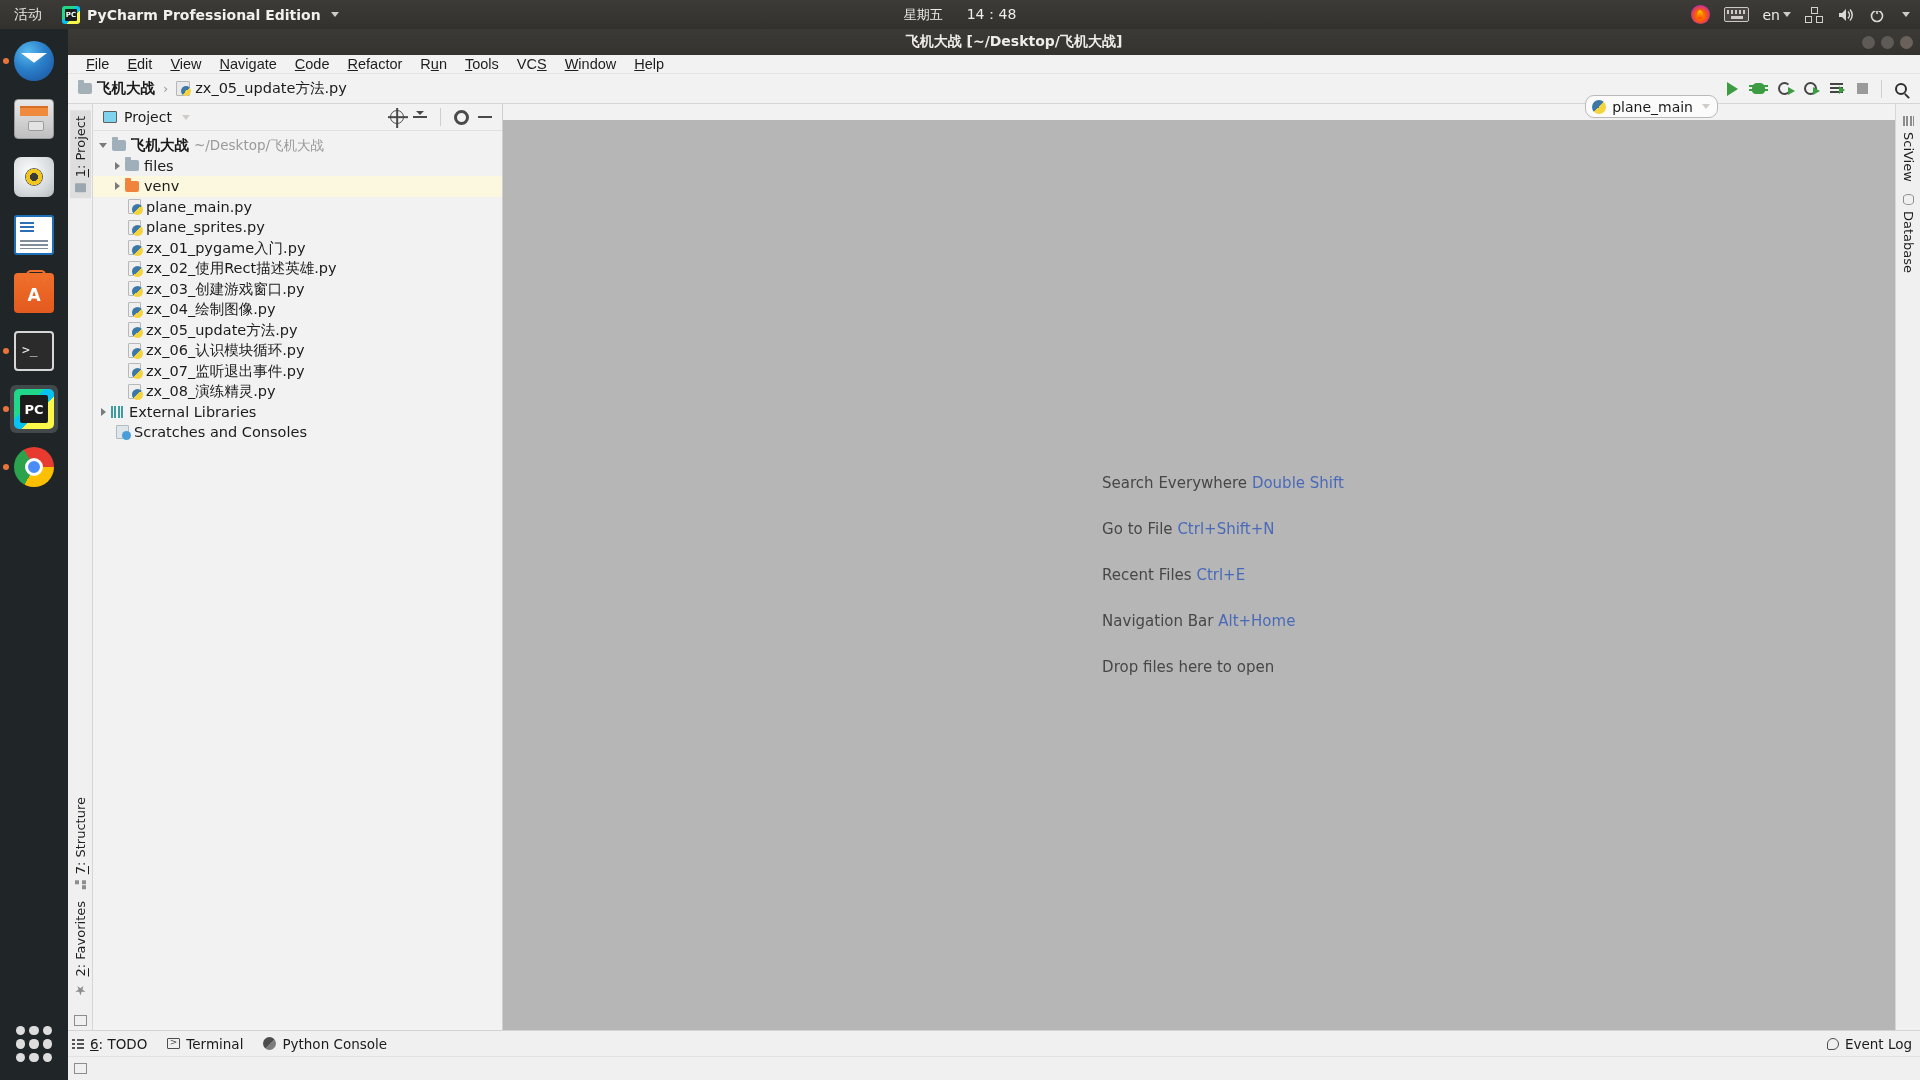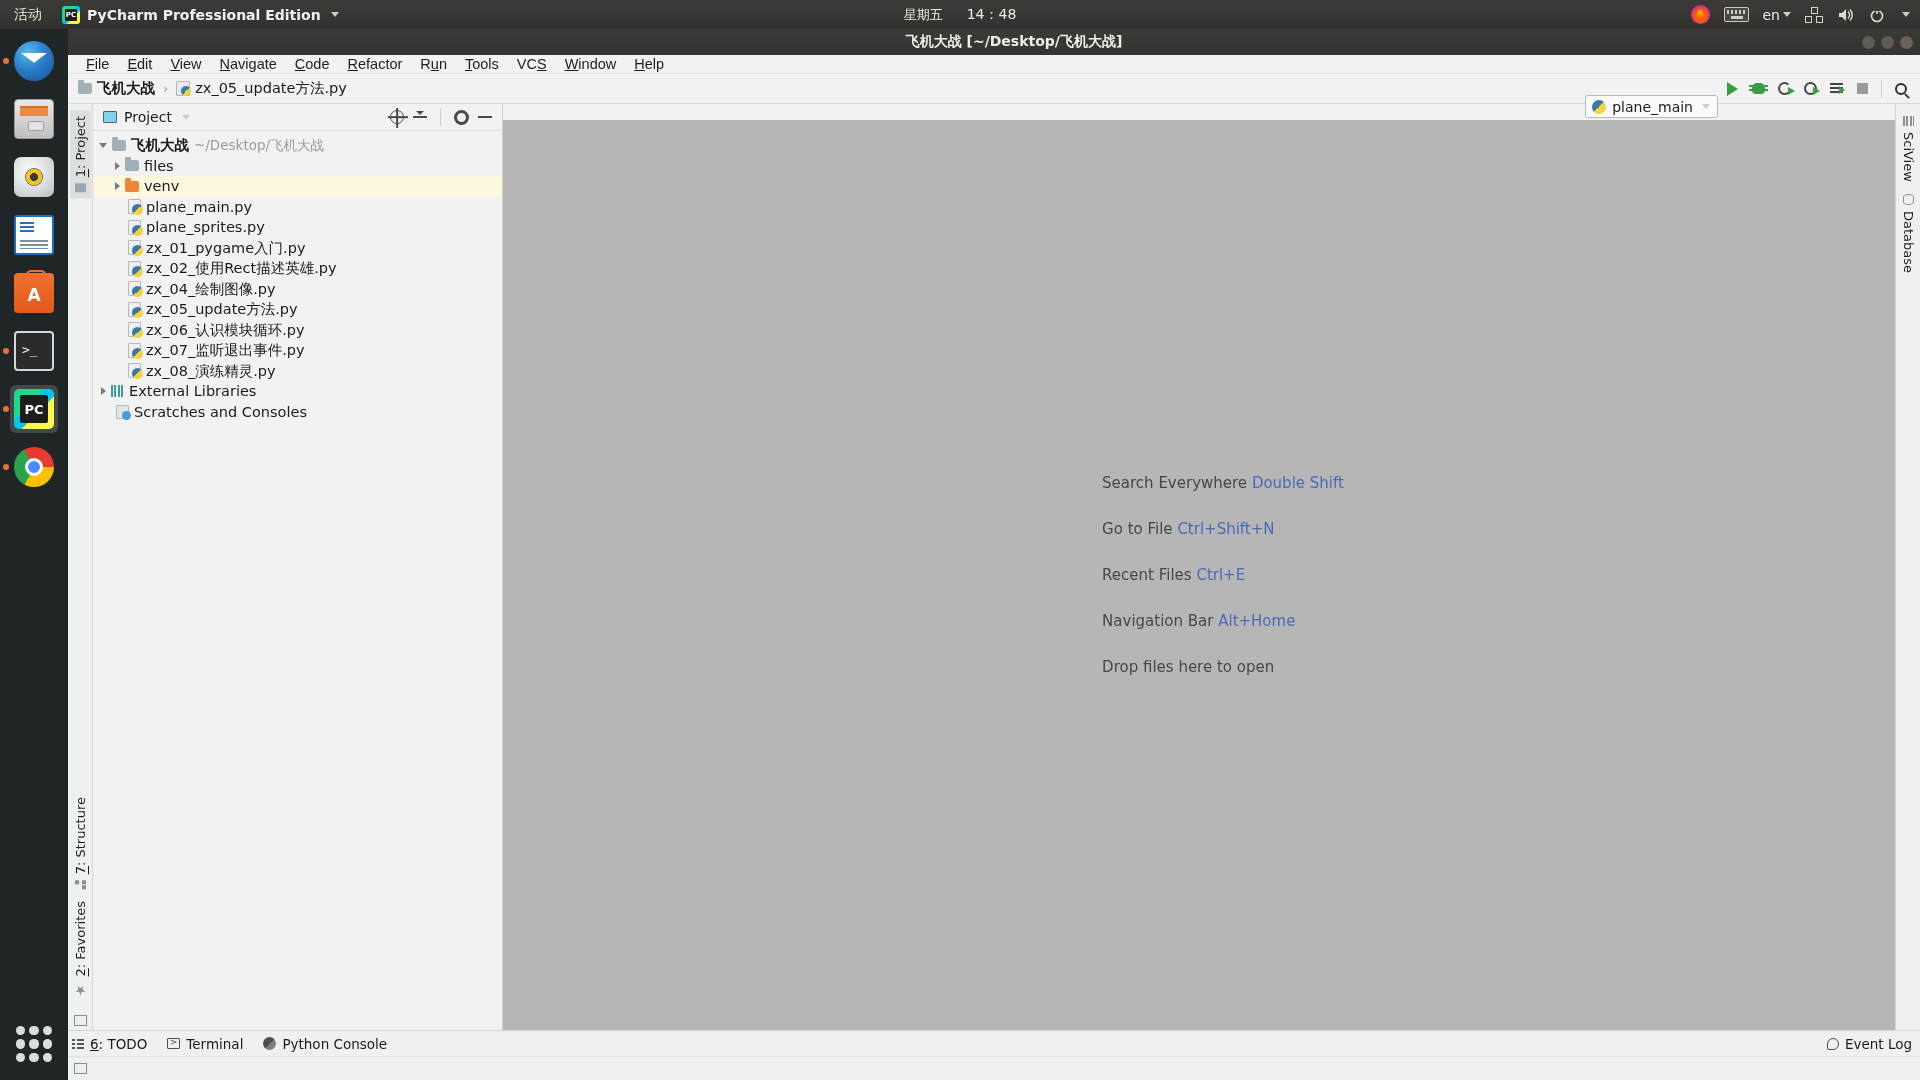--- a/index.html
+++ b/index.html
@@ -211,21 +211,21 @@
   }
   .ico-py::after {
     content:""; position:absolute; right:-2px; bottom:-1px; width:10px; height:10px; border-radius:50%;
     background: linear-gradient(135deg,#3b78a8 0 50%, #f5d33d 50% 100%);
   }
   .run-area {
     position: absolute; right: 8px; display: flex; align-items: center; gap: 3px;
   }
   .runcfg {
     display: flex; align-items: center; gap: 6px;
-    border: 1px solid #b9b9b9; border-radius: 3px; background: #fbfbfb;
+    border: 1px solid #b9b9b9; border-radius: 9px; background: #fbfbfb;
     padding: 2px 7px 2px 6px; height: 23px; font-size: 14px; color: #1b1b1b; margin-top: 36px;
   }
   .ico-pyround { width:14px;height:14px;border-radius:50%;
     background: linear-gradient(135deg,#3b78a8 0 50%, #f5d33d 50% 100%); }
   .tb-btn { width: 23px; height: 23px; display:flex; align-items:center; justify-content:center; }
   .tri-run { width:0;height:0;border-left:11px solid #3c9c41; border-top:7px solid transparent;
     border-bottom:7px solid transparent; }
   .bug { width:13px;height:11px;border-radius:5px 5px 4px 4px; background:#3c9c41; position:relative; }
   .bug::before{content:"";position:absolute;left:-3px;top:2px;width:19px;height:1.6px;background:#3c9c41;}
   .bug::after{content:"";position:absolute;left:-3px;top:6px;width:19px;height:1.6px;background:#3c9c41;}
@@ -598,20 +598,24 @@
         <div class="tree-row" style="padding-left:35px">
           <span class="f-py"></span>
           <span>zx_01_pygame入门.py</span>
         </div>
         <div class="tree-row" style="padding-left:35px">
           <span class="f-py"></span>
           <span>zx_02_使用Rect描述英雄.py</span>
         </div>
         <div class="tree-row" style="padding-left:35px">
           <span class="f-py"></span>
+          <span>zx_03_创建游戏窗口.py</span>
+        </div>
+        <div class="tree-row" style="padding-left:35px">
+          <span class="f-py"></span>
           <span>zx_04_绘制图像.py</span>
         </div>
         <div class="tree-row" style="padding-left:35px">
           <span class="f-py"></span>
           <span>zx_05_update方法.py</span>
         </div>
         <div class="tree-row" style="padding-left:35px">
           <span class="f-py"></span>
           <span>zx_06_认识模块循环.py</span>
         </div>

